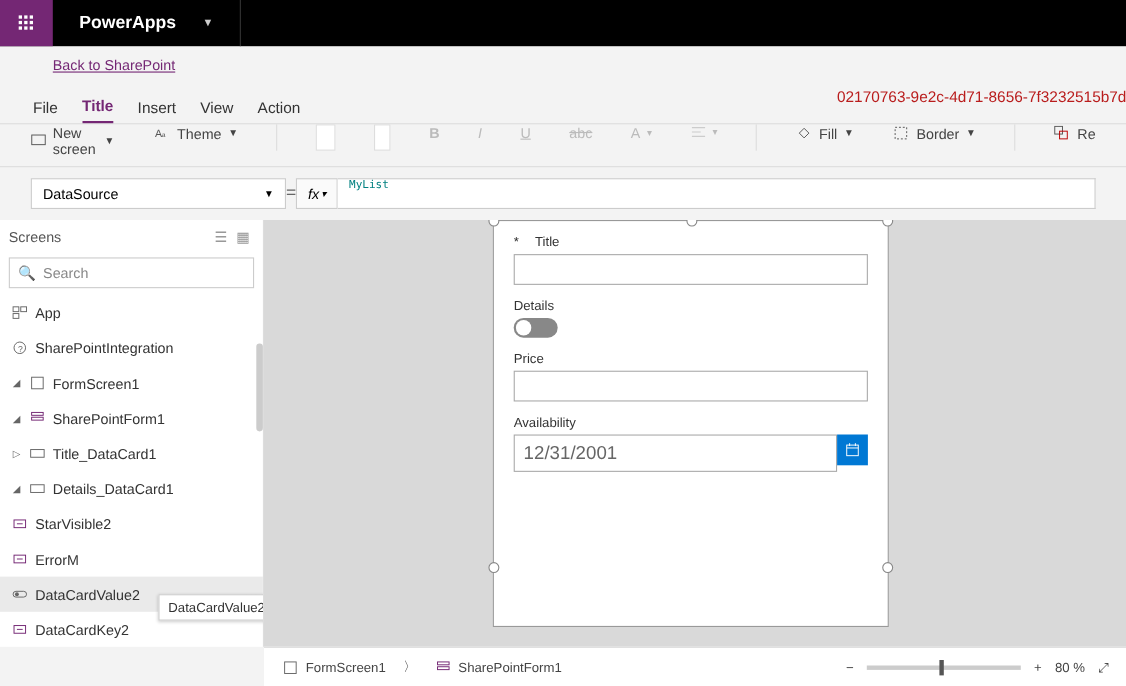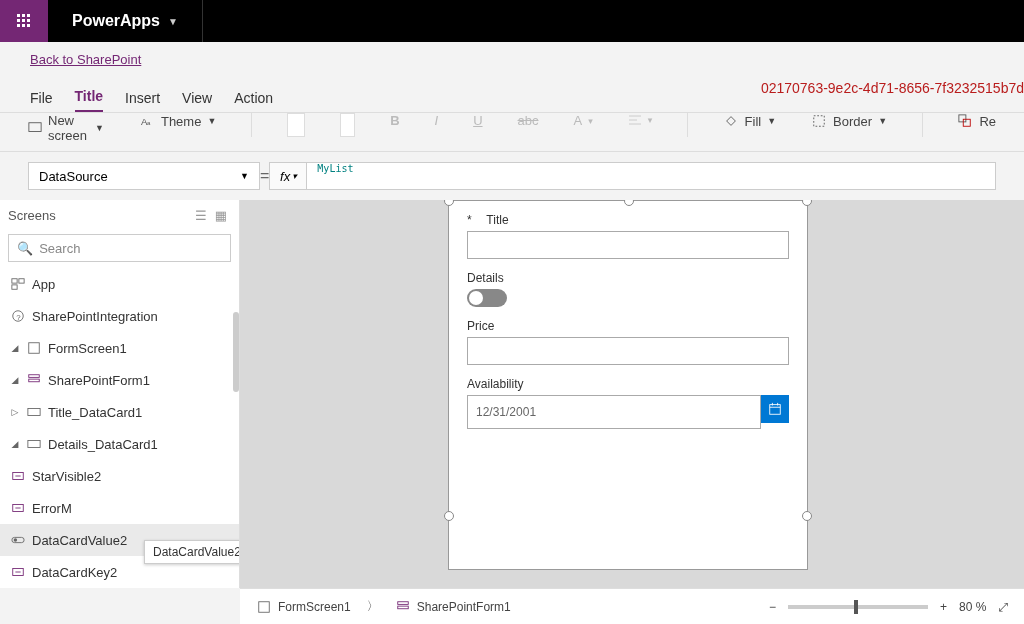--- a/index.html
+++ b/index.html
@@ -1,25 +1,25 @@
 <!DOCTYPE html>
 <html><head>
 <meta charset="utf-8">
 <style>
 * { margin: 0; padding: 0; box-sizing: border-box; font-family: "Segoe UI", Arial, sans-serif; }
 body { width: 1024px; height: 624px; overflow: hidden; background: #f3f3f3; position: relative; }
 
 .titlebar { height: 42px; background: #000; display: flex; align-items: center; }
 .waffle { width: 48px; height: 42px; background: #742774; display: flex; align-items: center; justify-content: center; }
 .waffle svg { fill: #fff; }
-.app-title { color: #fff; font-size: 16px; font-weight: 600; margin-left: 24px; display: flex; align-items: center; gap: 8px; }
+.app-title { color: #fff; font-size: 16px; font-weight: 600; margin-left: 24px; display: flex; align-items: center; gap: 24px; }
 .app-title .chev { font-size: 10px; opacity: .8; }
 .vsep { width: 1px; height: 42px; background: #333; margin-left: 24px; }
 
-.backlink { height: 34px; display: flex; align-items: center; padding-left: 30px; }
+.backlink { height: 34px; display: flex; align-items: center; padding-left: 48px; }
 .backlink a { color: #742774; text-decoration: underline; font-size: 13px; }
 
 .menubar { height: 36px; display: flex; align-items: flex-end; padding: 0 30px; gap: 22px; position: relative; }
 .menubar .item { font-size: 14px; color: #333; padding-bottom: 6px; cursor: pointer; }
 .menubar .item.active { font-weight: 700; color: #742774; border-bottom: 2px solid #742774; }
 .doc-id { position: absolute; right: 0; top: 4px; font-size: 14px; color: #b91c1c; }
 
 .ribbon { height: 40px; border-top: 1px solid #ddd; border-bottom: 1px solid #ddd; display: flex; align-items: flex-start; padding: 0 28px; gap: 35px; }
 .rbtn { display: flex; align-items: center; gap: 6px; font-size: 13px; color: #444; }
 .rbtn.dim { color: #bbb; }
@@ -59,21 +59,21 @@
 .h-tl { left: -5px; top: -5px; } .h-tm { left: 175px; top: -5px; } .h-tr { right: -5px; top: -5px; }
 .h-ml { left: -5px; top: 310px; } .h-mr { right: -5px; top: 310px; }
 .field-group { padding: 12px 18px 0 18px; }
 .field-label { font-size: 12px; color: #333; margin-bottom: 4px; display: flex; align-items: center; gap: 4px; }
 .req { color: #333; }
 .field-input { width: 100%; height: 28px; border: 1px solid #aaa; background: #fff; }
 .field-select { width: 100%; height: 28px; border: 1px solid #aaa; background: #fff; display: flex; align-items: center; justify-content: space-between; padding: 0 8px; font-size: 12px; color: #888; }
 .toggle { width: 40px; height: 18px; background: #888; border-radius: 9px; position: relative; margin-top: 4px; }
 .toggle .knob { width: 14px; height: 14px; background: #fff; border-radius: 50%; position: absolute; top: 2px; left: 2px; }
 .date-row { display: flex; }
-.date-input { flex: 1; height: 28px; border: 1px solid #aaa; padding: 16px 8px; font-size: 12px; color: #666; display: flex; align-items: center; }
+.date-input { flex: 1; height: 28px; border: 1px solid #aaa; padding: 16px 8px; font-size: 17px; color: #666; display: flex; align-items: center; }
 .date-btn { width: 28px; height: 28px; background: #0078d4; display: flex; align-items: center; justify-content: center; }
 .date-btn svg { fill: #fff; width: 14px; height: 14px; }
 
 .statusbar { position: absolute; bottom: 0; left: 240px; right: 0; height: 36px; background: #fff; border-top: 1px solid #ddd; display: flex; align-items: center; padding: 0 16px; gap: 16px; font-size: 12px; color: #444; }
 .crumb { display: flex; align-items: center; gap: 6px; }
 .status-right { margin-left: auto; display: flex; align-items: center; gap: 12px; }
 .zoom-slider { width: 140px; height: 4px; background: #ccc; position: relative; }
 .zoom-slider .knob { position: absolute; left: 66px; top: -5px; width: 4px; height: 14px; background: #555; }
 .chevd { font-size: 9px; }
 </style>

